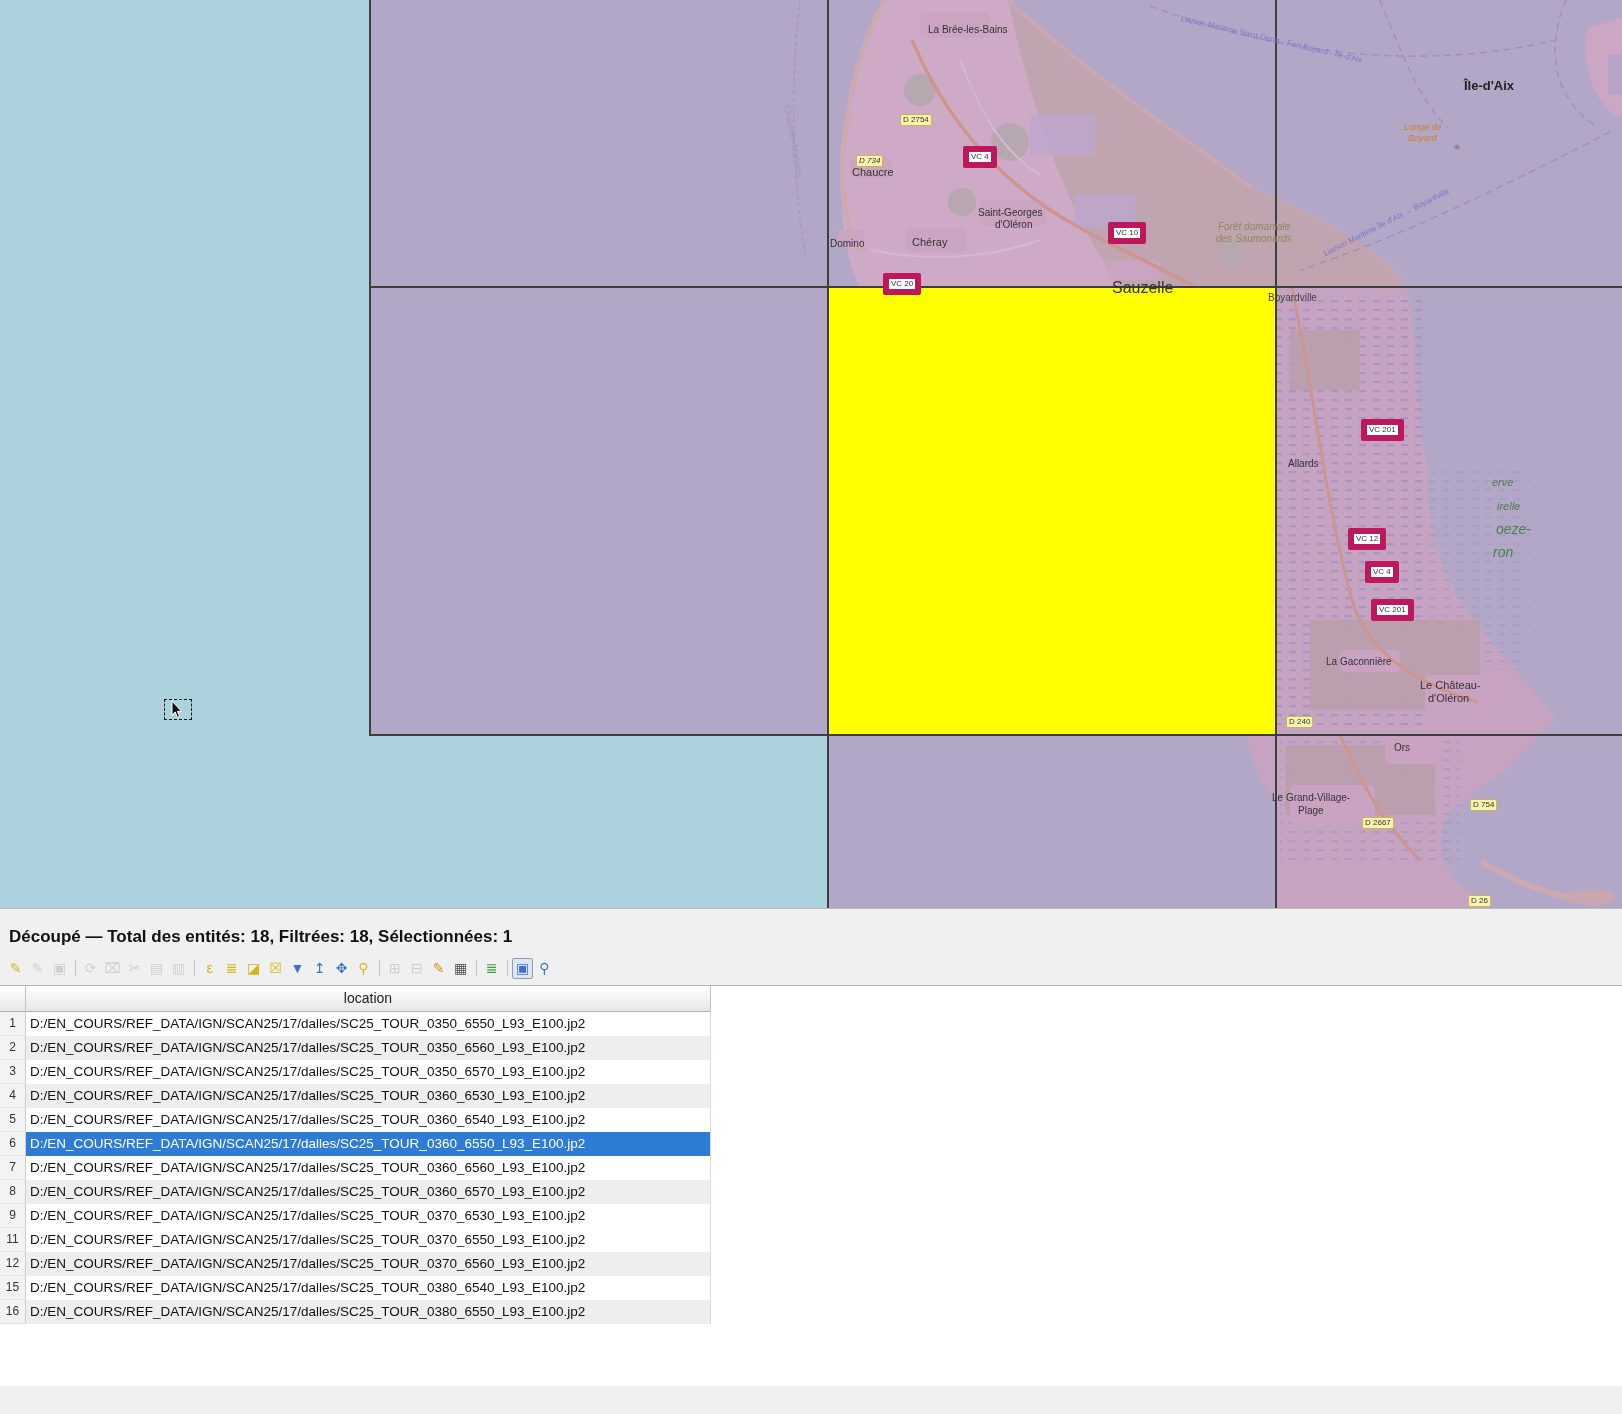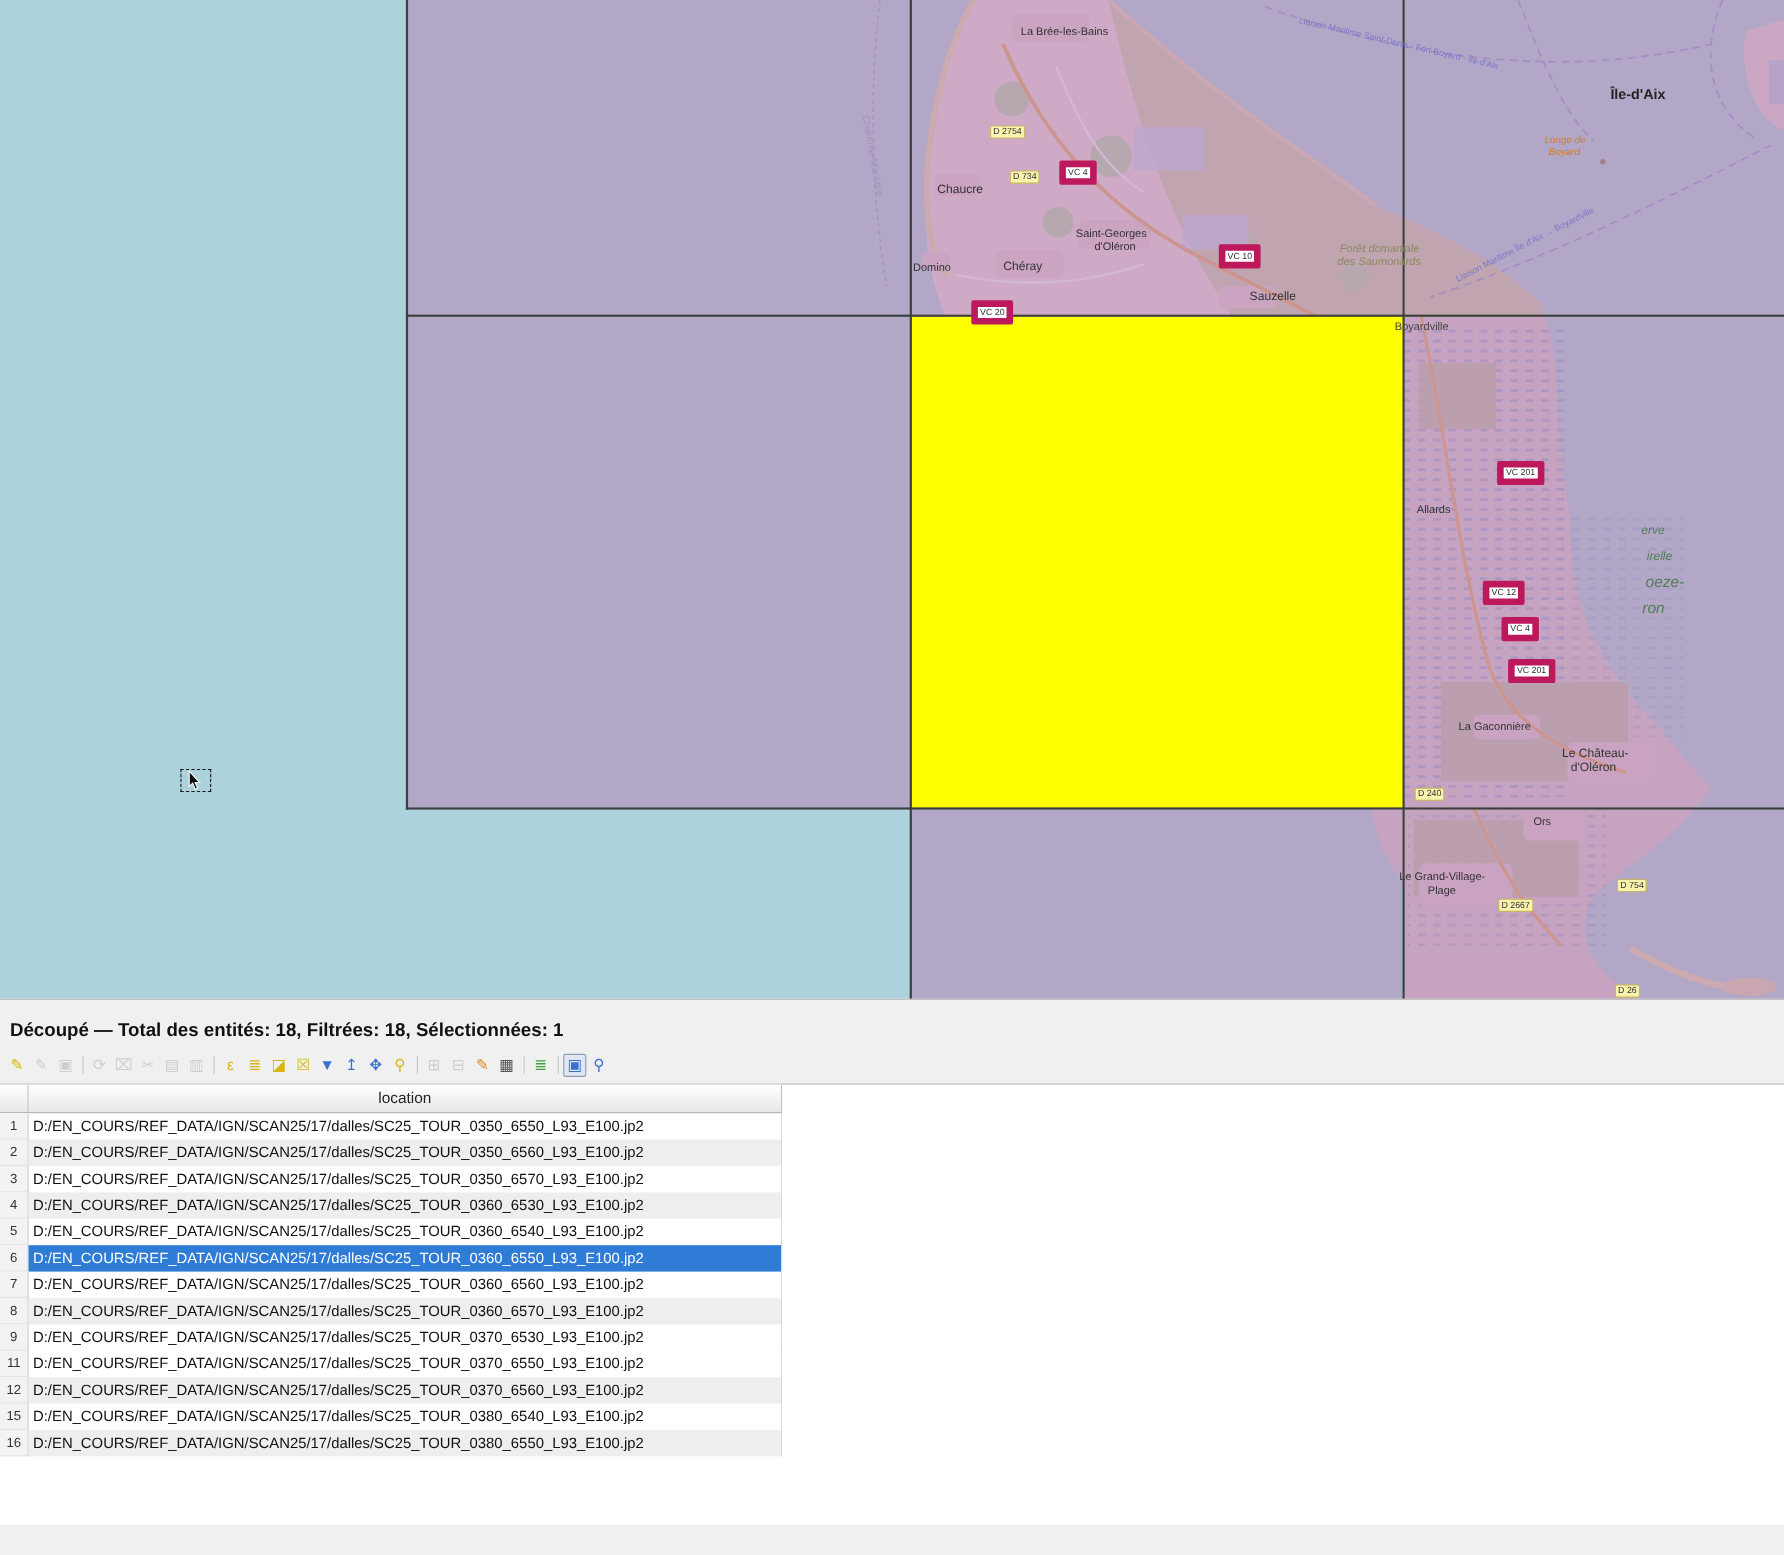--- a/index.html
+++ b/index.html
@@ -136,21 +136,21 @@
     <div class="gl" id="gl-h1" style="background: rgb(62, 62, 62);"></div>
     <div class="gl" id="gl-h2" style="background: rgb(62, 62, 62);"></div>
 
     <div id="map-labels">
         <div class="mlab" style="left: 928px; top: 24px; font-size: 10px; color: rgb(51, 51, 51);">La Brée-les-Bains</div>
         <div class="mlab" style="left: 852px; top: 166px; font-size: 11px; color: rgb(51, 51, 51);">Chaucre</div>
         <div class="mlab" style="left: 830px; top: 238px; font-size: 10px; color: rgb(51, 51, 51);">Domino</div>
         <div class="mlab" style="left: 912px; top: 236px; font-size: 11px; color: rgb(51, 51, 51);">Chéray</div>
         <div class="mlab" style="left: 978px; top: 207px; font-size: 10px; color: rgb(51, 51, 51);">Saint-Georges</div>
         <div class="mlab" style="left: 995px; top: 219px; font-size: 10px; color: rgb(51, 51, 51);">d'Oléron</div>
-        <div class="mlab" style="left: 1112px; top: 264px; font-size: 11px; color: rgb(51, 51, 51); margin-left: 24px;">Sauzelle</div>
+        <div class="mlab" style="left: 1112px; top: 279px; font-size: 16px; color: rgb(51, 51, 51);">Sauzelle</div>
         <div class="mlab" style="left: 1268px; top: 292px; font-size: 10px; color: rgb(68, 68, 68);">Boyardville</div>
         <div class="mlab" style="left: 1218px; top: 221px; font-size: 10px; color: rgb(138, 138, 94); font-style: italic;">Forêt domaniale</div>
         <div class="mlab" style="left: 1216px; top: 233px; font-size: 10px; color: rgb(138, 138, 94); font-style: italic;">des Saumonards</div>
         <div class="mlab" style="left: 1464px; top: 78px; font-size: 13px; color: rgb(34, 34, 34); font-weight: bold;">Île-d'Aix</div>
         <div class="mlab" style="left: 1404px; top: 122px; font-size: 9px; color: rgb(208, 125, 42); font-style: italic;">Longe de</div>
         <div class="mlab" style="left: 1408px; top: 133px; font-size: 9px; color: rgb(208, 125, 42); font-style: italic;">Boyard</div>
         <div class="mlab" style="left: 1182px; top: 14px; font-size: 8px; color: rgb(123, 120, 201); transform: rotate(13deg); transform-origin: 0px 0px;">Liaison Maritime Saint-Denis - Fort Boyard - Île-d'Aix</div>
         <div class="mlab" style="left: 1322px; top: 250px; font-size: 8px; color: rgb(123, 120, 201); transform: rotate(-27deg); transform-origin: 0px 0px;">Liaison Maritime Île d'Aix → Boyardville</div>
         <div class="mlab" style="left: 792px; top: 104px; font-size: 9px; color: rgb(161, 149, 189); transform: rotate(80deg); transform-origin: 0px 0px;">Charente-Maritime</div>
         <div class="mlab" style="left: 1288px; top: 458px; font-size: 10px; color: rgb(51, 51, 51);">Allards</div>
@@ -158,21 +158,21 @@
         <div class="mlab" style="left: 1497px; top: 500px; font-size: 11px; color: rgb(78, 126, 82); font-style: italic;">irelle</div>
         <div class="mlab" style="left: 1496px; top: 521px; font-size: 14px; color: rgb(78, 126, 82); font-style: italic;">oeze-</div>
         <div class="mlab" style="left: 1493px; top: 544px; font-size: 14px; color: rgb(78, 126, 82); font-style: italic;">ron</div>
         <div class="mlab" style="left: 1326px; top: 656px; font-size: 10px; color: rgb(51, 51, 51);">La Gaconnière</div>
         <div class="mlab" style="left: 1420px; top: 679px; font-size: 11px; color: rgb(51, 51, 51);">Le Château-</div>
         <div class="mlab" style="left: 1428px; top: 692px; font-size: 11px; color: rgb(51, 51, 51);">d'Oléron</div>
         <div class="mlab" style="left: 1394px; top: 742px; font-size: 10px; color: rgb(51, 51, 51);">Ors</div>
         <div class="mlab" style="left: 1272px; top: 792px; font-size: 10px; color: rgb(51, 51, 51);">Le Grand-Village-</div>
         <div class="mlab" style="left: 1298px; top: 805px; font-size: 10px; color: rgb(51, 51, 51);">Plage</div>
         <div class="badge yellow" style="left: 900px; top: 67px;">D 2754</div>
-        <div class="badge yellow" style="left: 918px; top: 108px;">D 734</div>
+        <div class="badge yellow" style="left: 856px; top: 108px; font-style: italic;">D 734</div>
         <div class="badge white" style="left: 920px; top: 146px;">VC 4</div>
         <div class="badge white" style="left: 1065px; top: 222px;">VC 10</div>
         <div class="badge white" style="left: 840px; top: 273px;">VC 20</div>
         <div class="badge white" style="left: 1318px; top: 419px;">VC 201</div>
         <div class="badge white" style="left: 1305px; top: 528px;">VC 12</div>
         <div class="badge white" style="left: 1322px; top: 561px;">VC 4</div>
         <div class="badge white" style="left: 1328px; top: 599px;">VC 201</div>
         <div class="badge yellow" style="left: 1286px; top: 669px;">D 240</div>
         <div class="badge yellow" style="left: 1470px; top: 752px;">D 754</div>
         <div class="badge yellow" style="left: 1362px; top: 770px;">D 2667</div>

